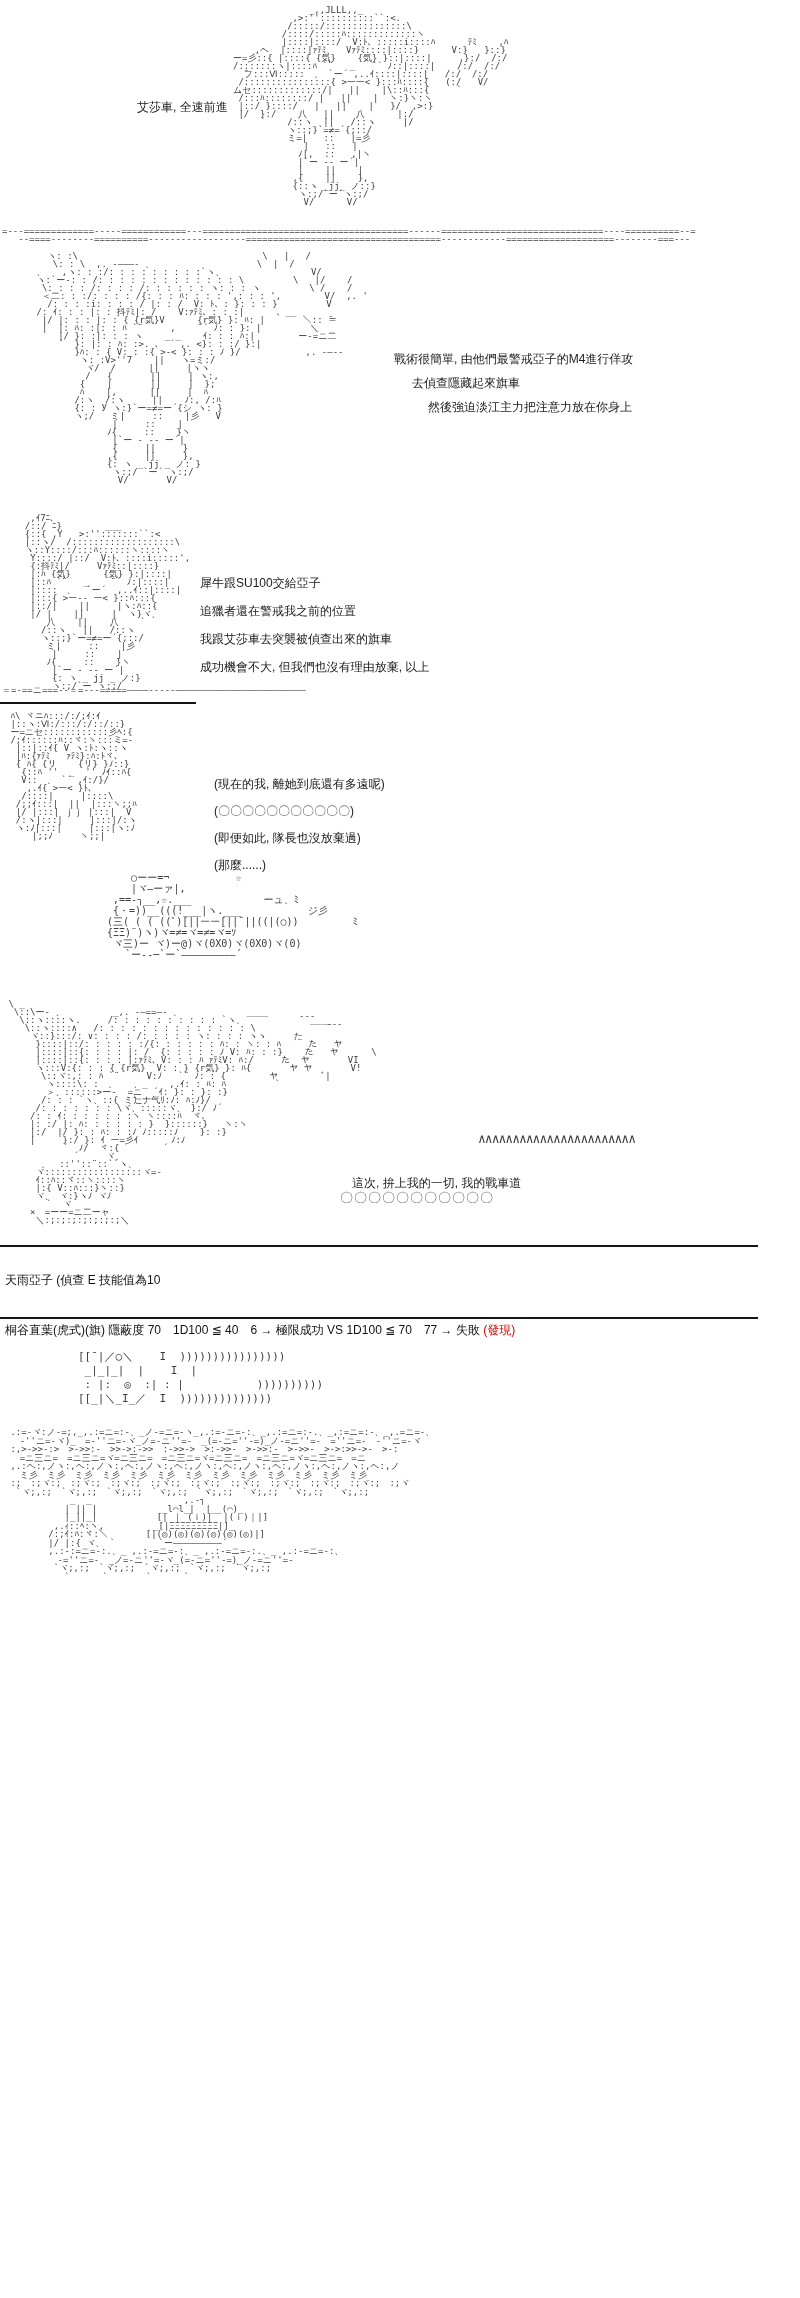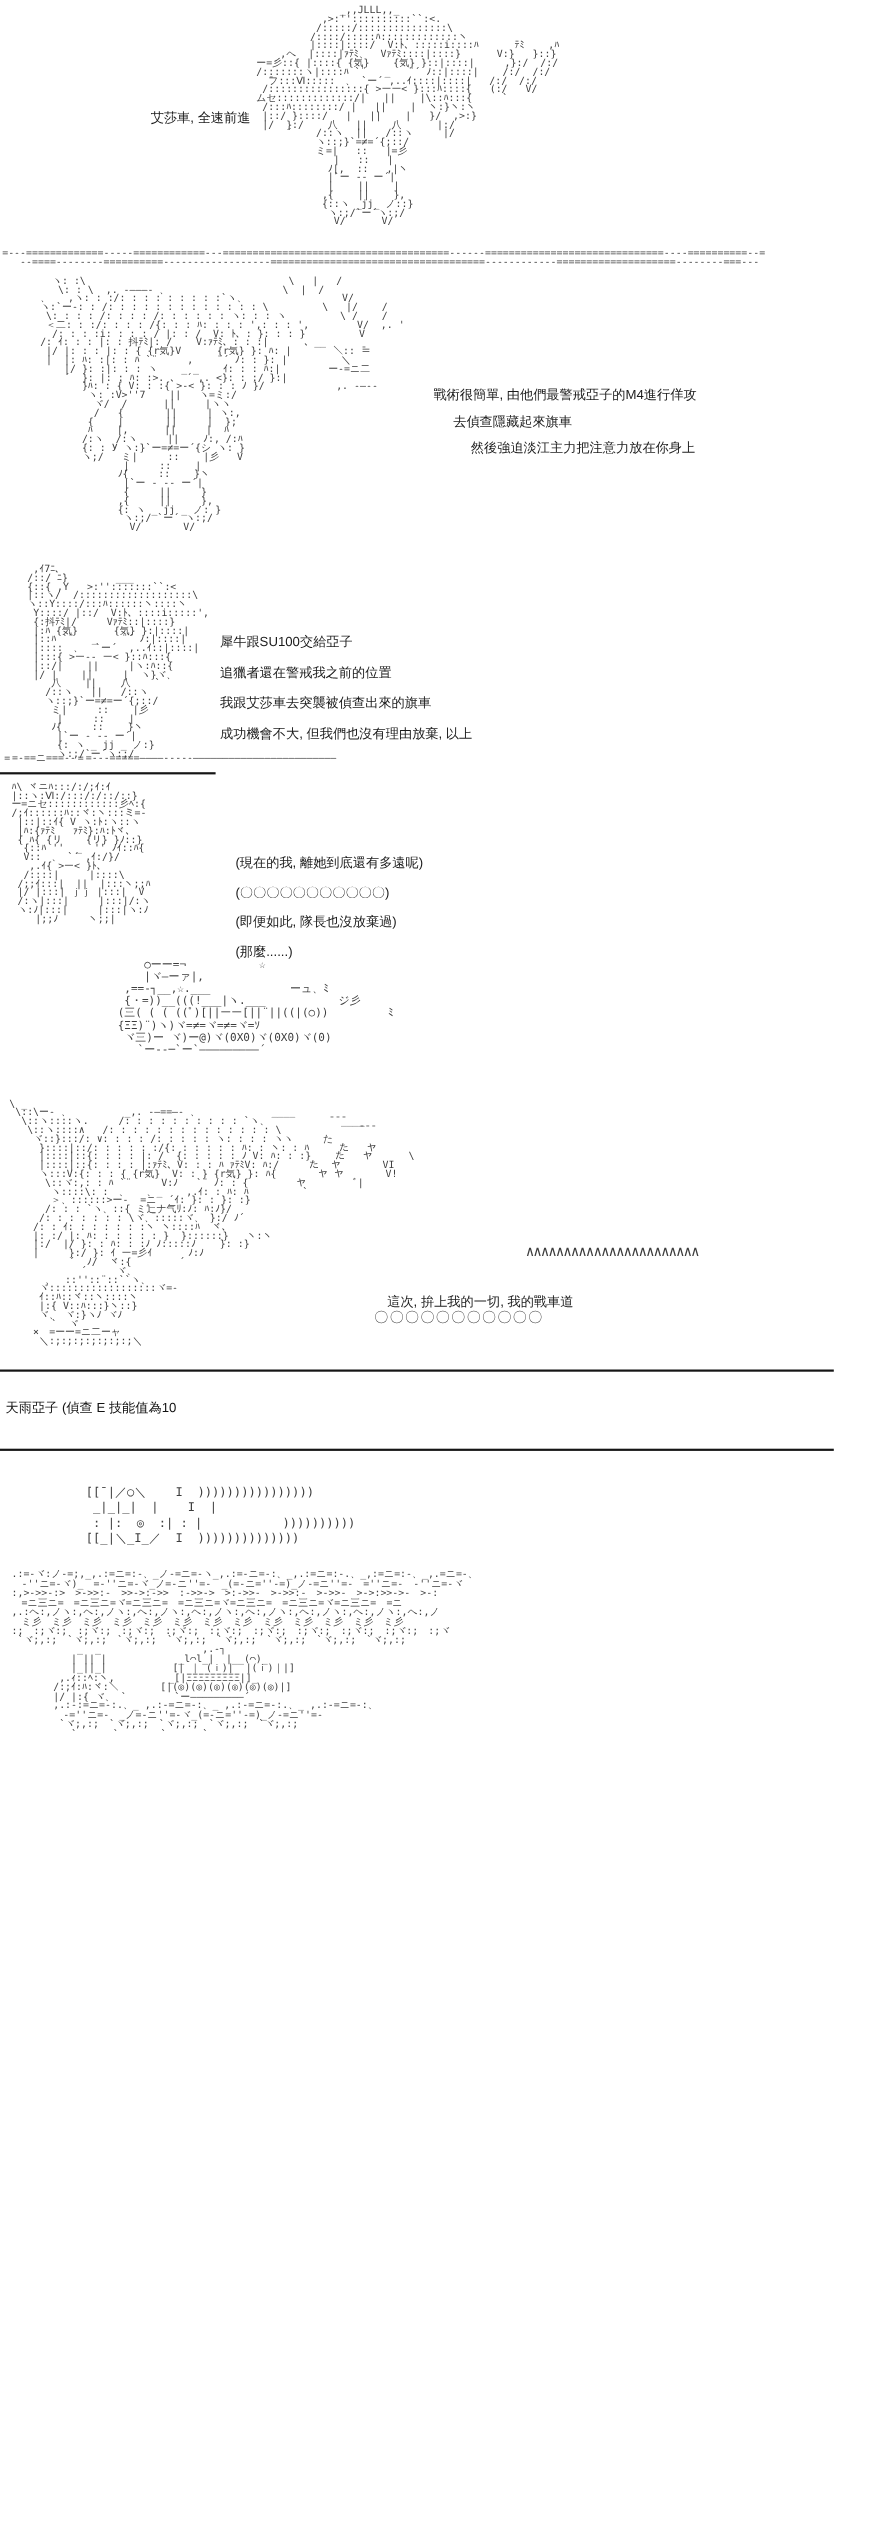--- a/index.html
+++ b/index.html
@@ -188,20 +188,23 @@
       ヾ、 ヾ:}ヽﾉ ヾﾉ
         `  ヾ
      ×ゞ=ーー=ニ二ーャ
       ＼:;:;:;:;:;:;:;＼</pre>
   <div class="deco" style="left: 478px; top: 1131px; font-size: 13px; letter-spacing: -1px; color: rgb(61, 61, 61);">∧∧∧∧∧∧∧∧∧∧∧∧∧∧∧∧∧∧∧∧∧∧∧</div>
   <div class="dialogue" style="left: 352px; top: 1149px; color: rgb(26, 26, 26);">這次, 拚上我的一切, 我的戰車道</div>
   <div class="deco" style="left: 340px; top: 1177px; font-size: 13px; letter-spacing: 1px; color: rgb(61, 61, 61); margin-top: 12px;">〇〇〇〇〇〇〇〇〇〇〇</div>
 
   <div class="rule" style="left:0; top:1245px; width:758px;"></div>
   <div class="mech" style="left:5px; top:1251px;">天雨亞子 (偵查 E 技能值為10</div>
+  <div class="mech" style="left:5px; top:1301px;">
+    <span>桐谷直葉(虎式)(旗) 隱蔽度 70　1D100 ≦ 40　6 → 極限成功 VS 1D100 ≦ 70　77 → 失敗 </span><span class="result" style="color: rgb(221, 0, 0);">(發現)</span>
+  </div>
   <div class="rule" style="left:0; top:1317px; width:758px;"></div>
 
   <pre class="aa sfx" style="left: 78px; top: 1350px; color: rgb(61, 61, 61);">[[¯|／○＼    I  ))))))))))))))))
  _|_|_|  |    I  |
  : |:  ◎  :| : |           ))))))))))
 [[_|＼_I_／  I  ))))))))))))))</pre>
 
   <pre class="aa" style="left: 5px; top: 1428px; line-height: 8.5px; color: rgb(61, 61, 61);"> .:=-ヾ:ノ-=;,_,.:=ニ=:-、_ノ-=ニ=-ヽ_,.:=-ニ=-:、_,.:=ニ=:-.、_,:=ニ=:-、_,.=ニ=-、
  ゞ-''ニ=-ヾ)_ゞ=-''ニ=-ヾ_ノ=-ニ''=-ゞ_(=-ニ=''-=)_ノ-=ニ''=-ゝ=''ニ=-ゞ-''ニ=-ヾ
  :,&gt;-&gt;&gt;-:&gt;ゞ&gt;-&gt;&gt;:-ゝ&gt;&gt;-&gt;:-&gt;&gt;ゞ:-&gt;&gt;-&gt;ゝ&gt;:-&gt;&gt;-ゞ&gt;-&gt;&gt;:-ゝ&gt;-&gt;&gt;-ゞ&gt;-&gt;:&gt;&gt;-&gt;-ゝ&gt;-:

